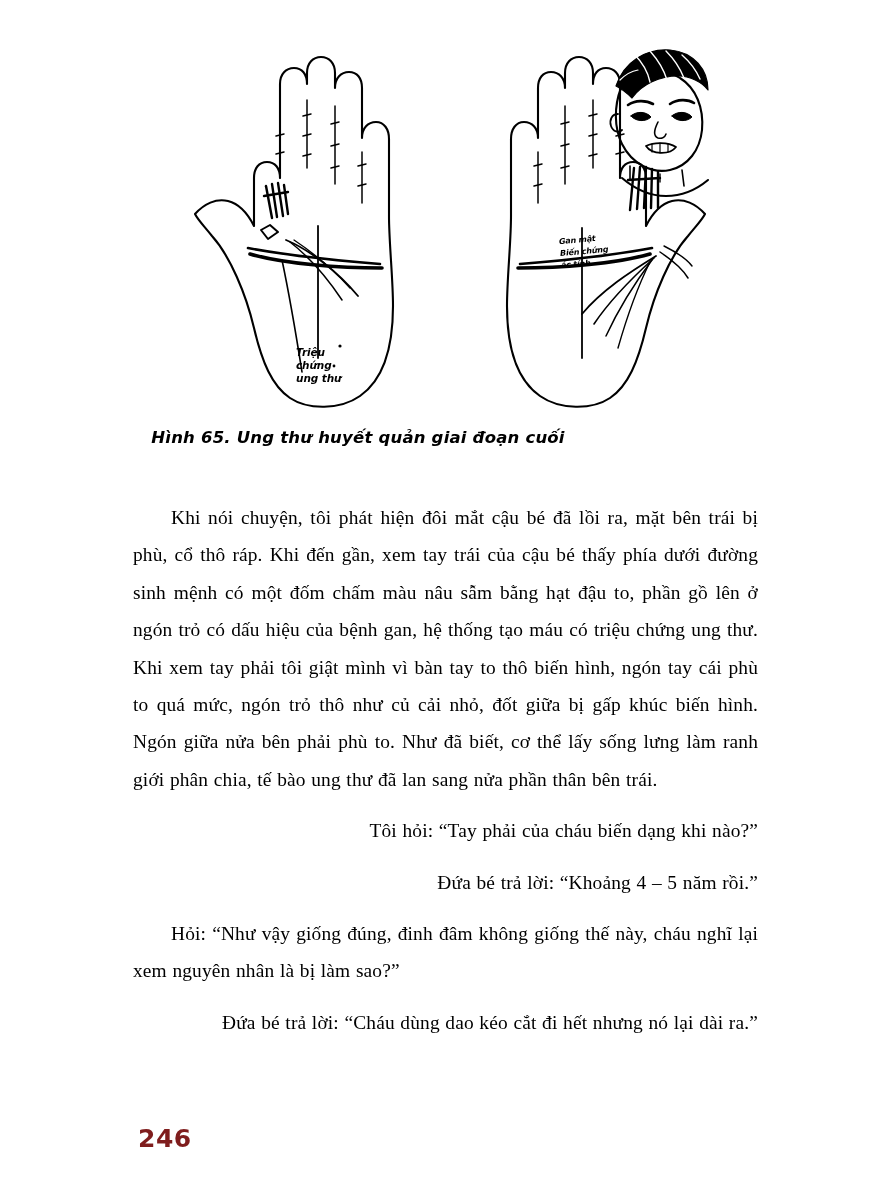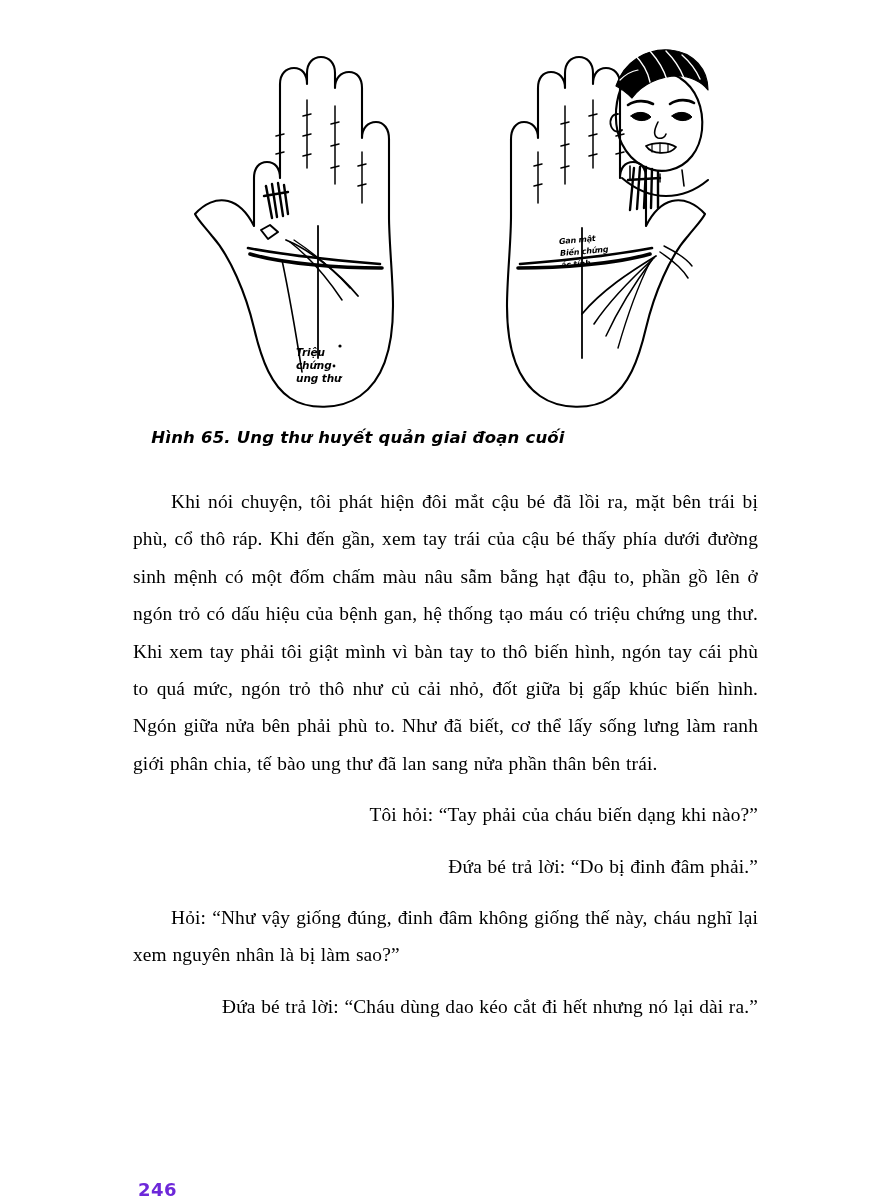--- a/index.html
+++ b/index.html
@@ -93,37 +93,38 @@
     margin: 0 0 2px 0;
     font-size: 19.4px;
     line-height: 37.4px;
     text-align: justify;
     text-justify: inter-word;
     letter-spacing: 0.15px;
     word-spacing: 0.6px;
   }
   .para.indent {
     text-indent: 38px;
+    margin-top: 16px;
   }
   .para.nojustify {
     text-align: right;
   }
   .para.gap-top {
     margin-top: 14px;
   }
 
   .page-number {
     position: absolute;
     left: 138px;
-    top: 1179px;
+    top: 1124px;
     font-family: "DejaVu Sans", "Liberation Sans", sans-serif;
     font-weight: 700;
-    font-size: 18px;
+    font-size: 25px;
     letter-spacing: 0.5px;
-    color: #6d28d9;
+    color: #7f1d1d;
   }
 </style>
 </head>
 <body>
 
 <div class="page">
 
   <div class="figure-block">
 
     <div class="figure-art">
@@ -314,21 +315,21 @@
     <div class="fig-label right">Gan mật
 Biến chứng
 ác tính</div>
   </div>
 
   <div class="figure-caption">Hình 65. Ung thư huyết quản giai đoạn cuối</div>
 
   <div class="body-text">
     <p class="para indent">Khi nói chuyện, tôi phát hiện đôi mắt cậu bé đã lồi ra, mặt bên trái bị phù, cổ thô ráp. Khi đến gần, xem tay trái của cậu bé thấy phía dưới đường sinh mệnh có một đốm chấm màu nâu sẫm bằng hạt đậu to, phần gồ lên ở ngón trỏ có dấu hiệu của bệnh gan, hệ thống tạo máu có triệu chứng ung thư. Khi xem tay phải tôi giật mình vì bàn tay to thô biến hình, ngón tay cái phù to quá mức, ngón trỏ thô như củ cải nhỏ, đốt giữa bị gấp khúc biến hình. Ngón giữa nửa bên phải phù to. Như đã biết, cơ thể lấy sống lưng làm ranh giới phân chia, tế bào ung thư đã lan sang nửa phần thân bên trái.</p>
     <p class="para indent nojustify gap-top">Tôi hỏi: “Tay phải của cháu biến dạng khi nào?”</p>
-    <p class="para indent nojustify gap-top">Đứa bé trả lời: “Do bị đinh đâm phải.”</p>
+    <p class="para indent nojustify gap-top">Đứa bé trả lời: “Khoảng 4 – 5 năm rồi.”</p>
     <p class="para indent gap-top">Hỏi: “Như vậy giống đúng, đinh đâm không giống thế này, cháu nghĩ lại xem nguyên nhân là bị làm sao?”</p>
     <p class="para indent nojustify gap-top">Đứa bé trả lời: “Cháu dùng dao kéo cắt đi hết nhưng nó lại dài ra.”</p>
 
   </div>
 
   <div class="page-number">246</div>
 
 </div>
 
 </body></html>

